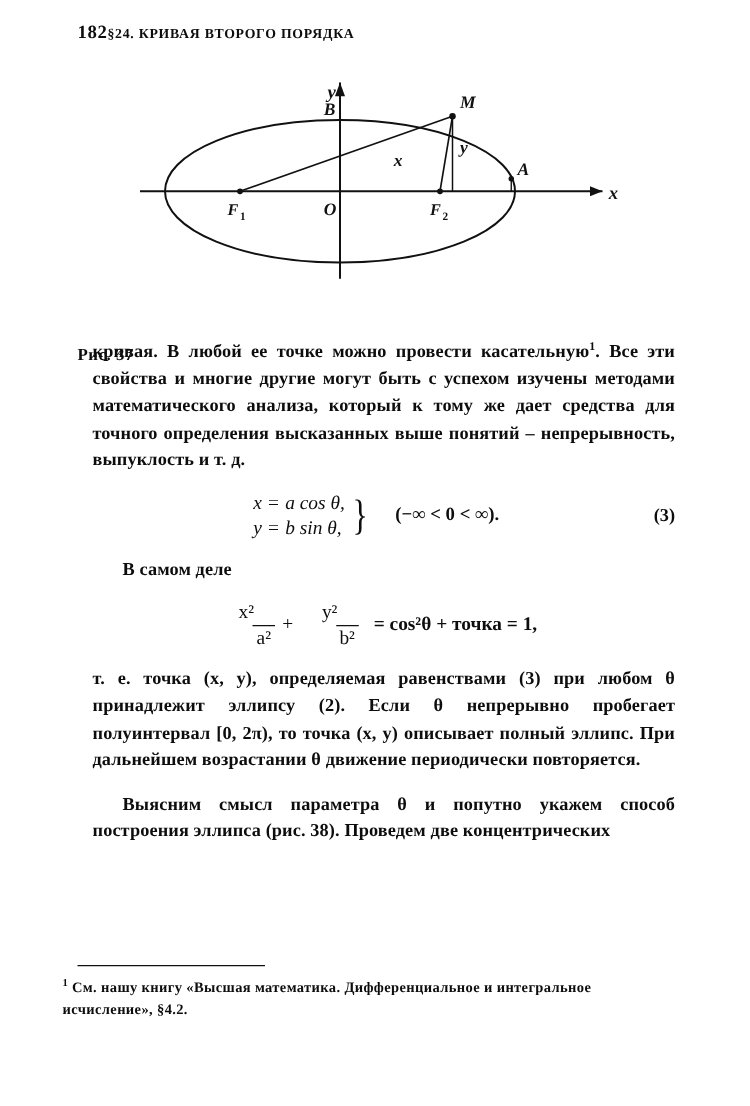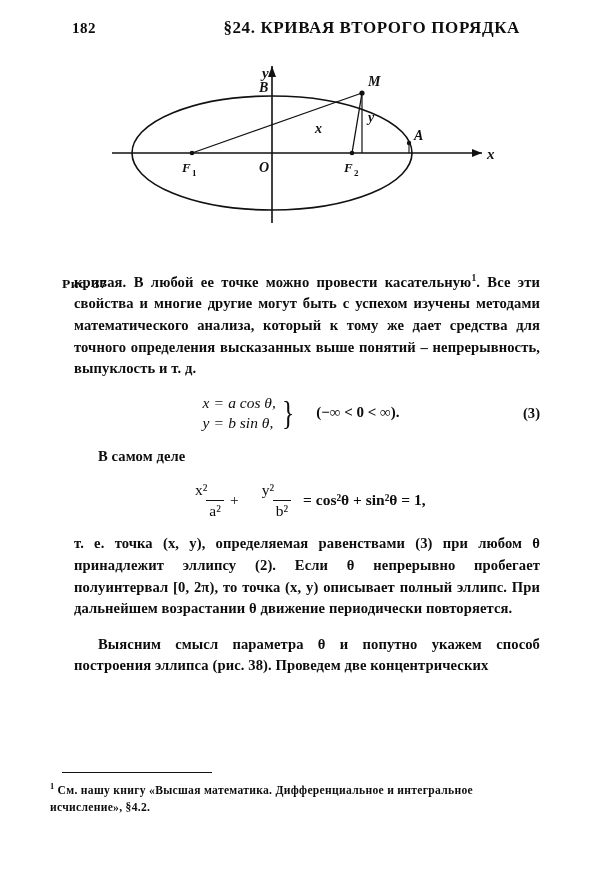--- a/index.html
+++ b/index.html
@@ -18,38 +18,38 @@
     position: relative;
     width: 600px;
     height: 885px;
     box-sizing: border-box;
     padding: 0;
   }
   
   .runhead {
     position: absolute;
     top: 18px;
-    left: 72px;
+    left: 62px;
     right: 58px;
     height: 22px;
     display: flex;
     align-items: baseline;
   }
   .folio {
     font-family: "Liberation Serif", serif;
     font-weight: bold;
     font-size: 15px;
     letter-spacing: 0.5px;
   }
   .runtitle {
     flex: 1;
-    text-align: right;
-    font-family: "Liberation Serif", serif;
-    font-weight: bold;
-    font-size: 17px;
+    text-align: left;
+    font-family: "Liberation Serif", serif;
+    font-weight: bold;
+    font-size: 11px;
     letter-spacing: 0.6px;
     padding-right: 22px;
   }
   
   .figure {
     position: absolute;
     top: 48px;
     left: 62px;
     width: 478px;
     height: 200px;
@@ -270,21 +270,21 @@
       <div class="eqline">
         <span class="frac">
           <span class="num">x²</span>
           <span class="den">a²</span>
         </span>
         <span style="margin:0 4px">+</span>
         <span class="frac">
           <span class="num">y²</span>
           <span class="den">b²</span>
         </span>
-        <span style="margin-left:10px;font-weight:bold">= cos²θ + sin²θ = 1,</span>
+        <span style="margin-left:10px;font-weight:bold">= cos²θ + точка = 1,</span>
       </div>
     </div>
 
     <p class="tx">т. е. точка (x, y), определяемая равенствами (3) при любом θ принадлежит эллипсу (2). Если θ непрерывно пробегает полуинтервал [0, 2π), то точка (x, y) описывает полный эллипс. При дальнейшем возрастании θ движение периодически повторяется.</p>
 
     <div class="gap2"></div>
 
     <p class="tx ind">Выясним смысл параметра  θ  и попутно укажем способ построения эллипса (рис. 38). Проведем две концентрических</p>
   </div>
 

